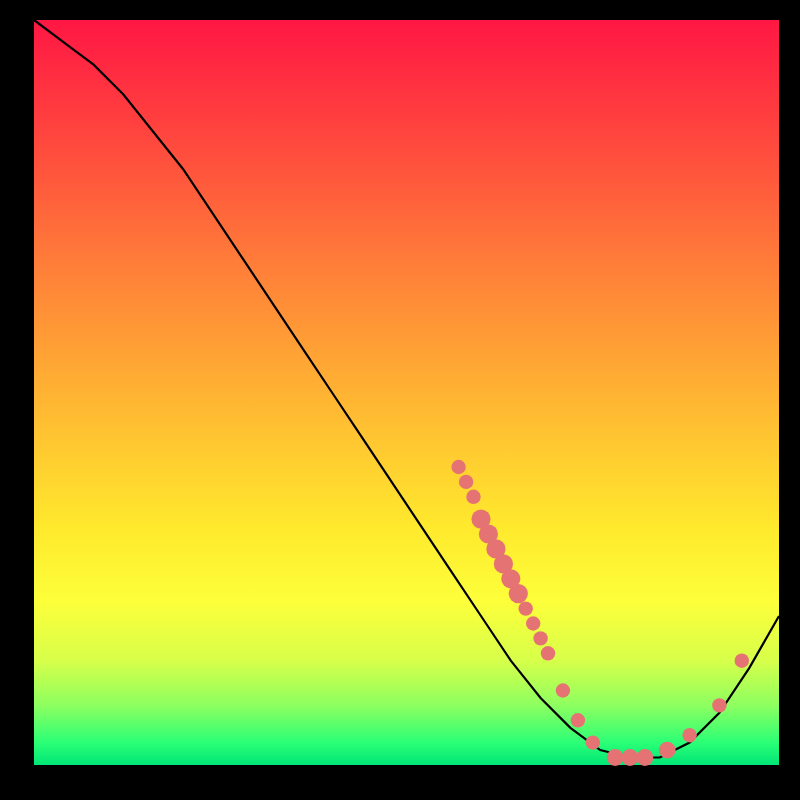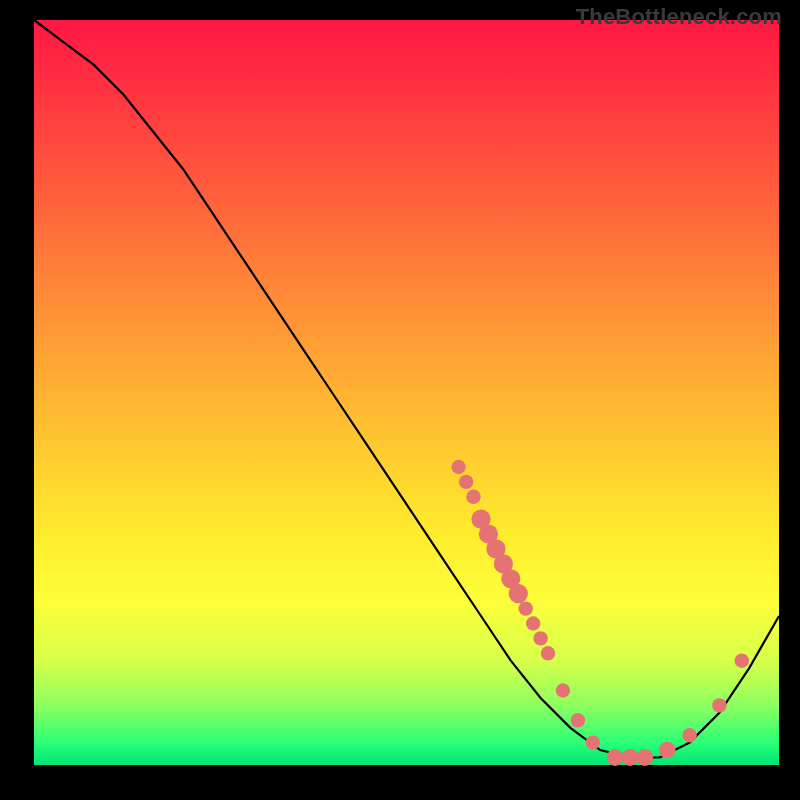--- a/index.html
+++ b/index.html
@@ -82,14 +82,13 @@
         <circle cx="592.8" cy="742.6" r="7.2" fill="#e57373"></circle>
         <circle cx="615.1" cy="757.5" r="8.4" fill="#e57373"></circle>
         <circle cx="630.0" cy="757.5" r="8.4" fill="#e57373"></circle>
         <circle cx="644.9" cy="757.5" r="8.4" fill="#e57373"></circle>
         <circle cx="667.3" cy="750.1" r="8.4" fill="#e57373"></circle>
         <circle cx="689.6" cy="735.2" r="7.2" fill="#e57373"></circle>
         <circle cx="719.4" cy="705.4" r="7.2" fill="#e57373"></circle>
         <circle cx="741.8" cy="660.7" r="7.2" fill="#e57373"></circle>
       </g>
   </svg>
-  <div class="watermark">TheBottleneck.com</div>
 </div>
 
 </body></html>

